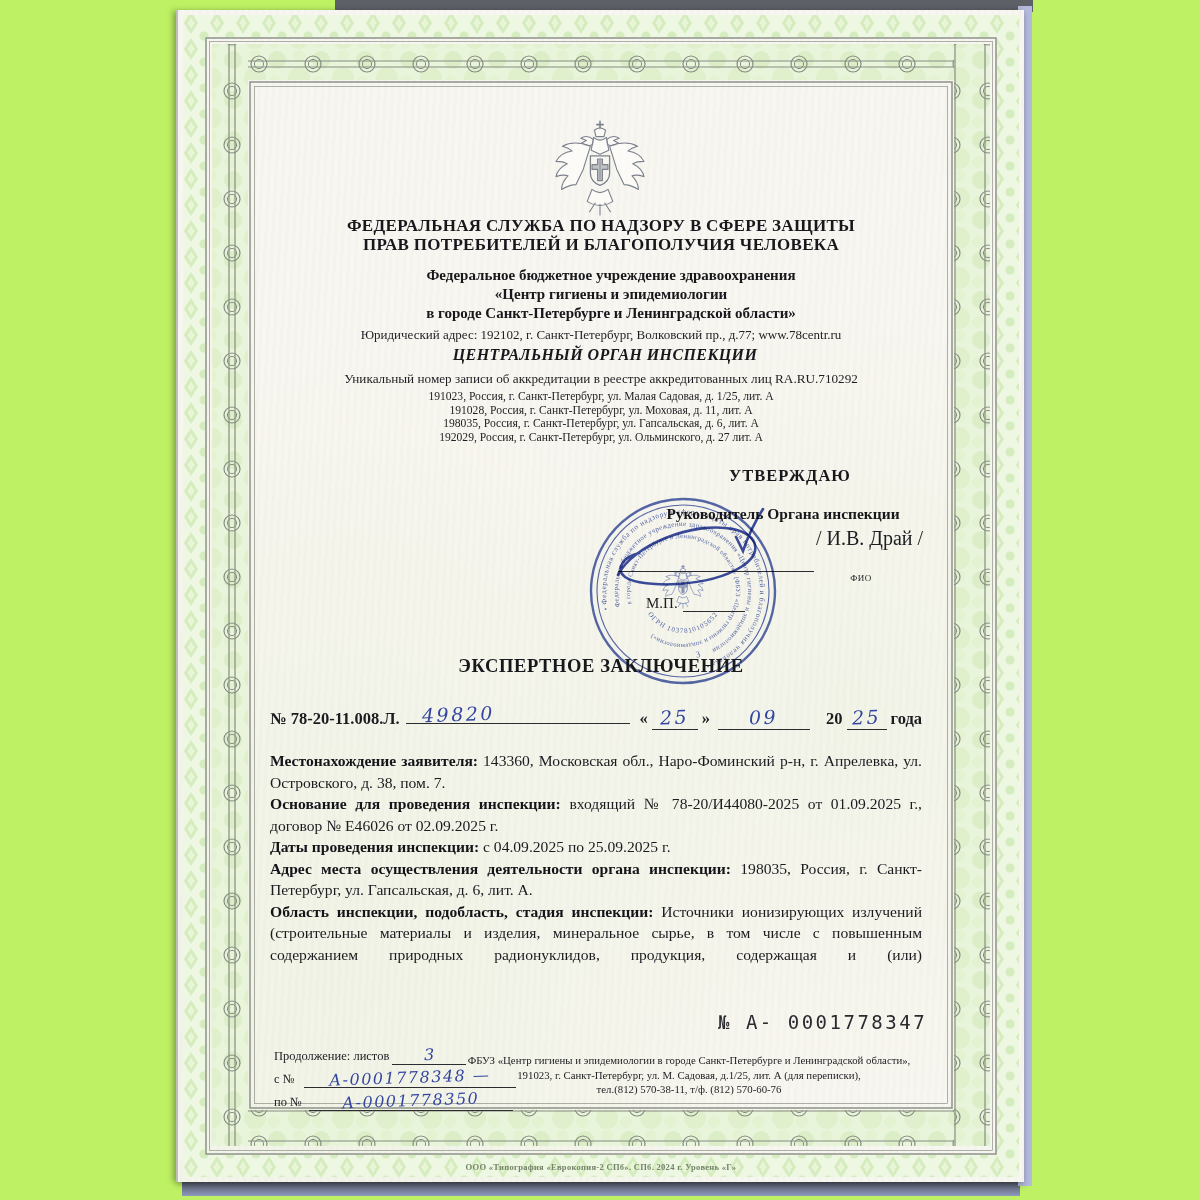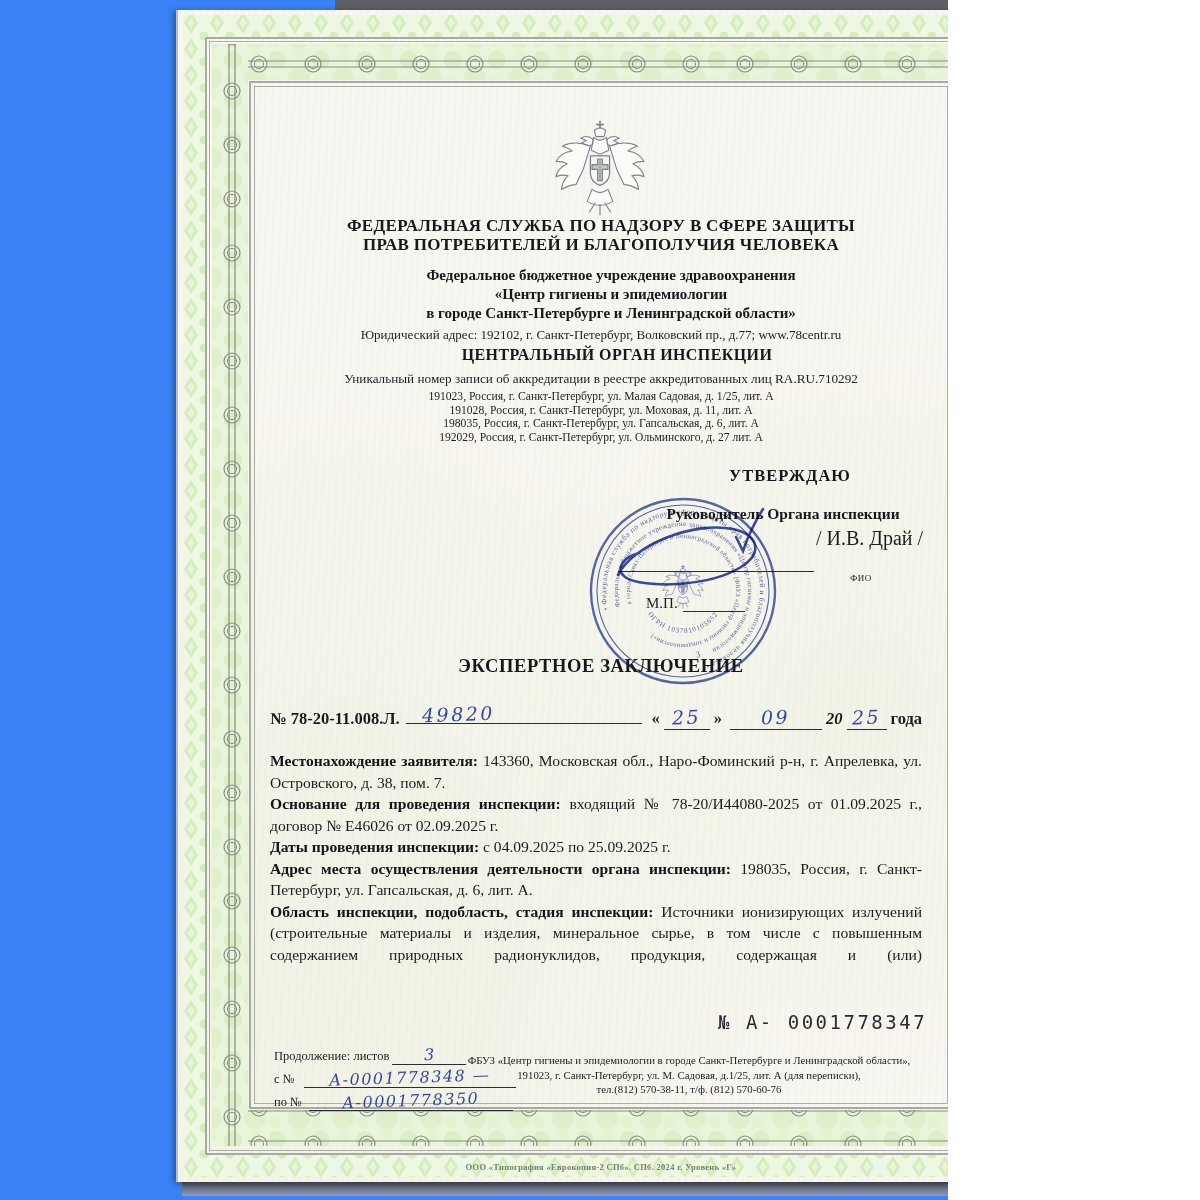--- a/index.html
+++ b/index.html
@@ -1,16 +1,16 @@
 <!DOCTYPE html>
 <html><head>
 <meta charset="utf-8">
 <style>
   html,body{margin:0;padding:0;}
-  .canvas{position:relative;width:948px;height:1200px;background:#3b82f6;overflow:hidden;
+  .canvas{position:relative;width:1200px;height:1200px;background:#bef264;overflow:hidden;
           font-family:"Liberation Serif","DejaVu Serif",serif;color:#1e1e22;}
   
   .scan-top{position:absolute;left:335px;top:0;width:698px;height:12px;background:#5d6167;z-index:0;}
   .scan-bottom{position:absolute;left:182px;top:1176px;width:838px;height:20px;
                background:linear-gradient(180deg,#34373c,#8f9abc);z-index:0;}
   .scan-right{position:absolute;left:1018px;top:6px;width:14px;height:1180px;background:#b4badb;z-index:0;}
   
   .paper{position:absolute;left:176px;top:10px;width:846px;height:1172px;z-index:1;
          background:
            radial-gradient(ellipse at 20% 80%, rgba(190,225,160,.14), transparent 45%),
@@ -21,21 +21,21 @@
          box-shadow:-4px 0 6px rgba(0,0,0,.20), 0 3px 6px rgba(0,0,0,.25);}
   .border-svg{position:absolute;left:0;top:0;}
   .content{position:absolute;left:0;top:0;width:846px;height:1172px;}
   .abs{position:absolute;}
   .ctr{text-align:center;}
   .emblem{left:374px;top:100px;width:96px;height:122px;color:#7c828c;}
   .h1{left:0;top:206px;width:846px;font-weight:bold;font-size:17px;line-height:19px;letter-spacing:.3px;color:#17171c;}
   .orgblock{left:0;top:256px;width:846px;line-height:19px;}
   .orgblock .b{font-weight:bold;font-size:15px;color:#17171c;margin-left:20px;}
   .orgblock .legal{font-size:13px;margin-top:2px;}
-  .coi{left:16px;top:336px;width:846px;font-weight:bold;font-size:16px;letter-spacing:.4px;color:#17171c;}
+  .coi{left:4px;top:336px;width:846px;font-weight:bold;font-size:16px;letter-spacing:.4px;color:#17171c;font-style:italic;}
   .uniq{left:0;top:361px;width:846px;font-size:13.2px;}
   .addrs{left:0;top:380px;width:846px;font-size:11.6px;line-height:13.6px;}
   .approve{left:497px;top:456px;width:230px;font-weight:bold;font-size:16.5px;letter-spacing:1px;text-align:center;color:#17171c;}
   .role{left:440px;top:495px;width:330px;font-weight:bold;font-size:15.5px;text-align:center;color:#17171c;}
   .sigline{left:440px;top:561px;width:196px;border-top:1.2px solid #2b2b30;height:0;}
   .signame{left:638px;top:517px;font-size:20px;}
   .fio{left:638px;top:563px;width:90px;font-size:9px;text-align:center;letter-spacing:.5px;}
   .mp{left:468px;top:585px;font-size:15px;}
   .mpline{left:505px;top:601px;width:62px;border-top:1.1px solid #2b2b30;height:0;}
   .stamp-svg{left:410px;top:486px;mix-blend-mode:multiply;opacity:.92;}
@@ -43,21 +43,21 @@
   .doctitle{left:0;top:646px;width:846px;font-weight:bold;font-size:18.5px;letter-spacing:.6px;color:#17171c;}
   
   .numrow{left:92px;top:691px;width:652px;display:flex;align-items:baseline;font-size:16.5px;font-weight:bold;color:#1b1b20;}
   .numrow .blank{flex:1;border-bottom:1.3px solid #2b2b30;margin:0 6px;position:relative;height:22px;}
   .numrow .blank .hand{position:absolute;left:16px;bottom:-2px;}
   .uline{display:inline-block;border-bottom:1.3px solid #2b2b30;text-align:center;}
   .hand{font-family:"DejaVu Serif","Liberation Serif",serif;font-style:italic;color:#3345a0;
         font-weight:normal;letter-spacing:2.5px;font-size:19px;transform:rotate(-2deg);display:inline-block;}
   .numrow .d{width:46px;} .numrow .m{width:92px;margin:0 4px;} .numrow .y{width:40px;margin:0 4px;}
   .numrow .q{margin:0 4px;font-weight:bold;}
-  .numrow .yr{margin-left:0;font-style:italic;}
+  .numrow .yr{margin-left:12px;}
   
   .bodytext{left:92px;top:740px;width:652px;font-size:15.6px;line-height:21.5px;text-align:justify;color:#1b1b20;}
   .bodytext p{margin:0;}
   .bodytext b{color:#141419;}
   .bodytext .cut{text-align-last:justify;}
   .serial{left:540px;top:1001px;font-family:"DejaVu Sans Mono","Liberation Mono",monospace;
           font-size:19px;letter-spacing:2.5px;color:#2a2a2f;}
   
   .fleft{left:96px;top:1035px;font-size:12.5px;color:#232328;}
   .fleft .row{margin-bottom:3px;}

